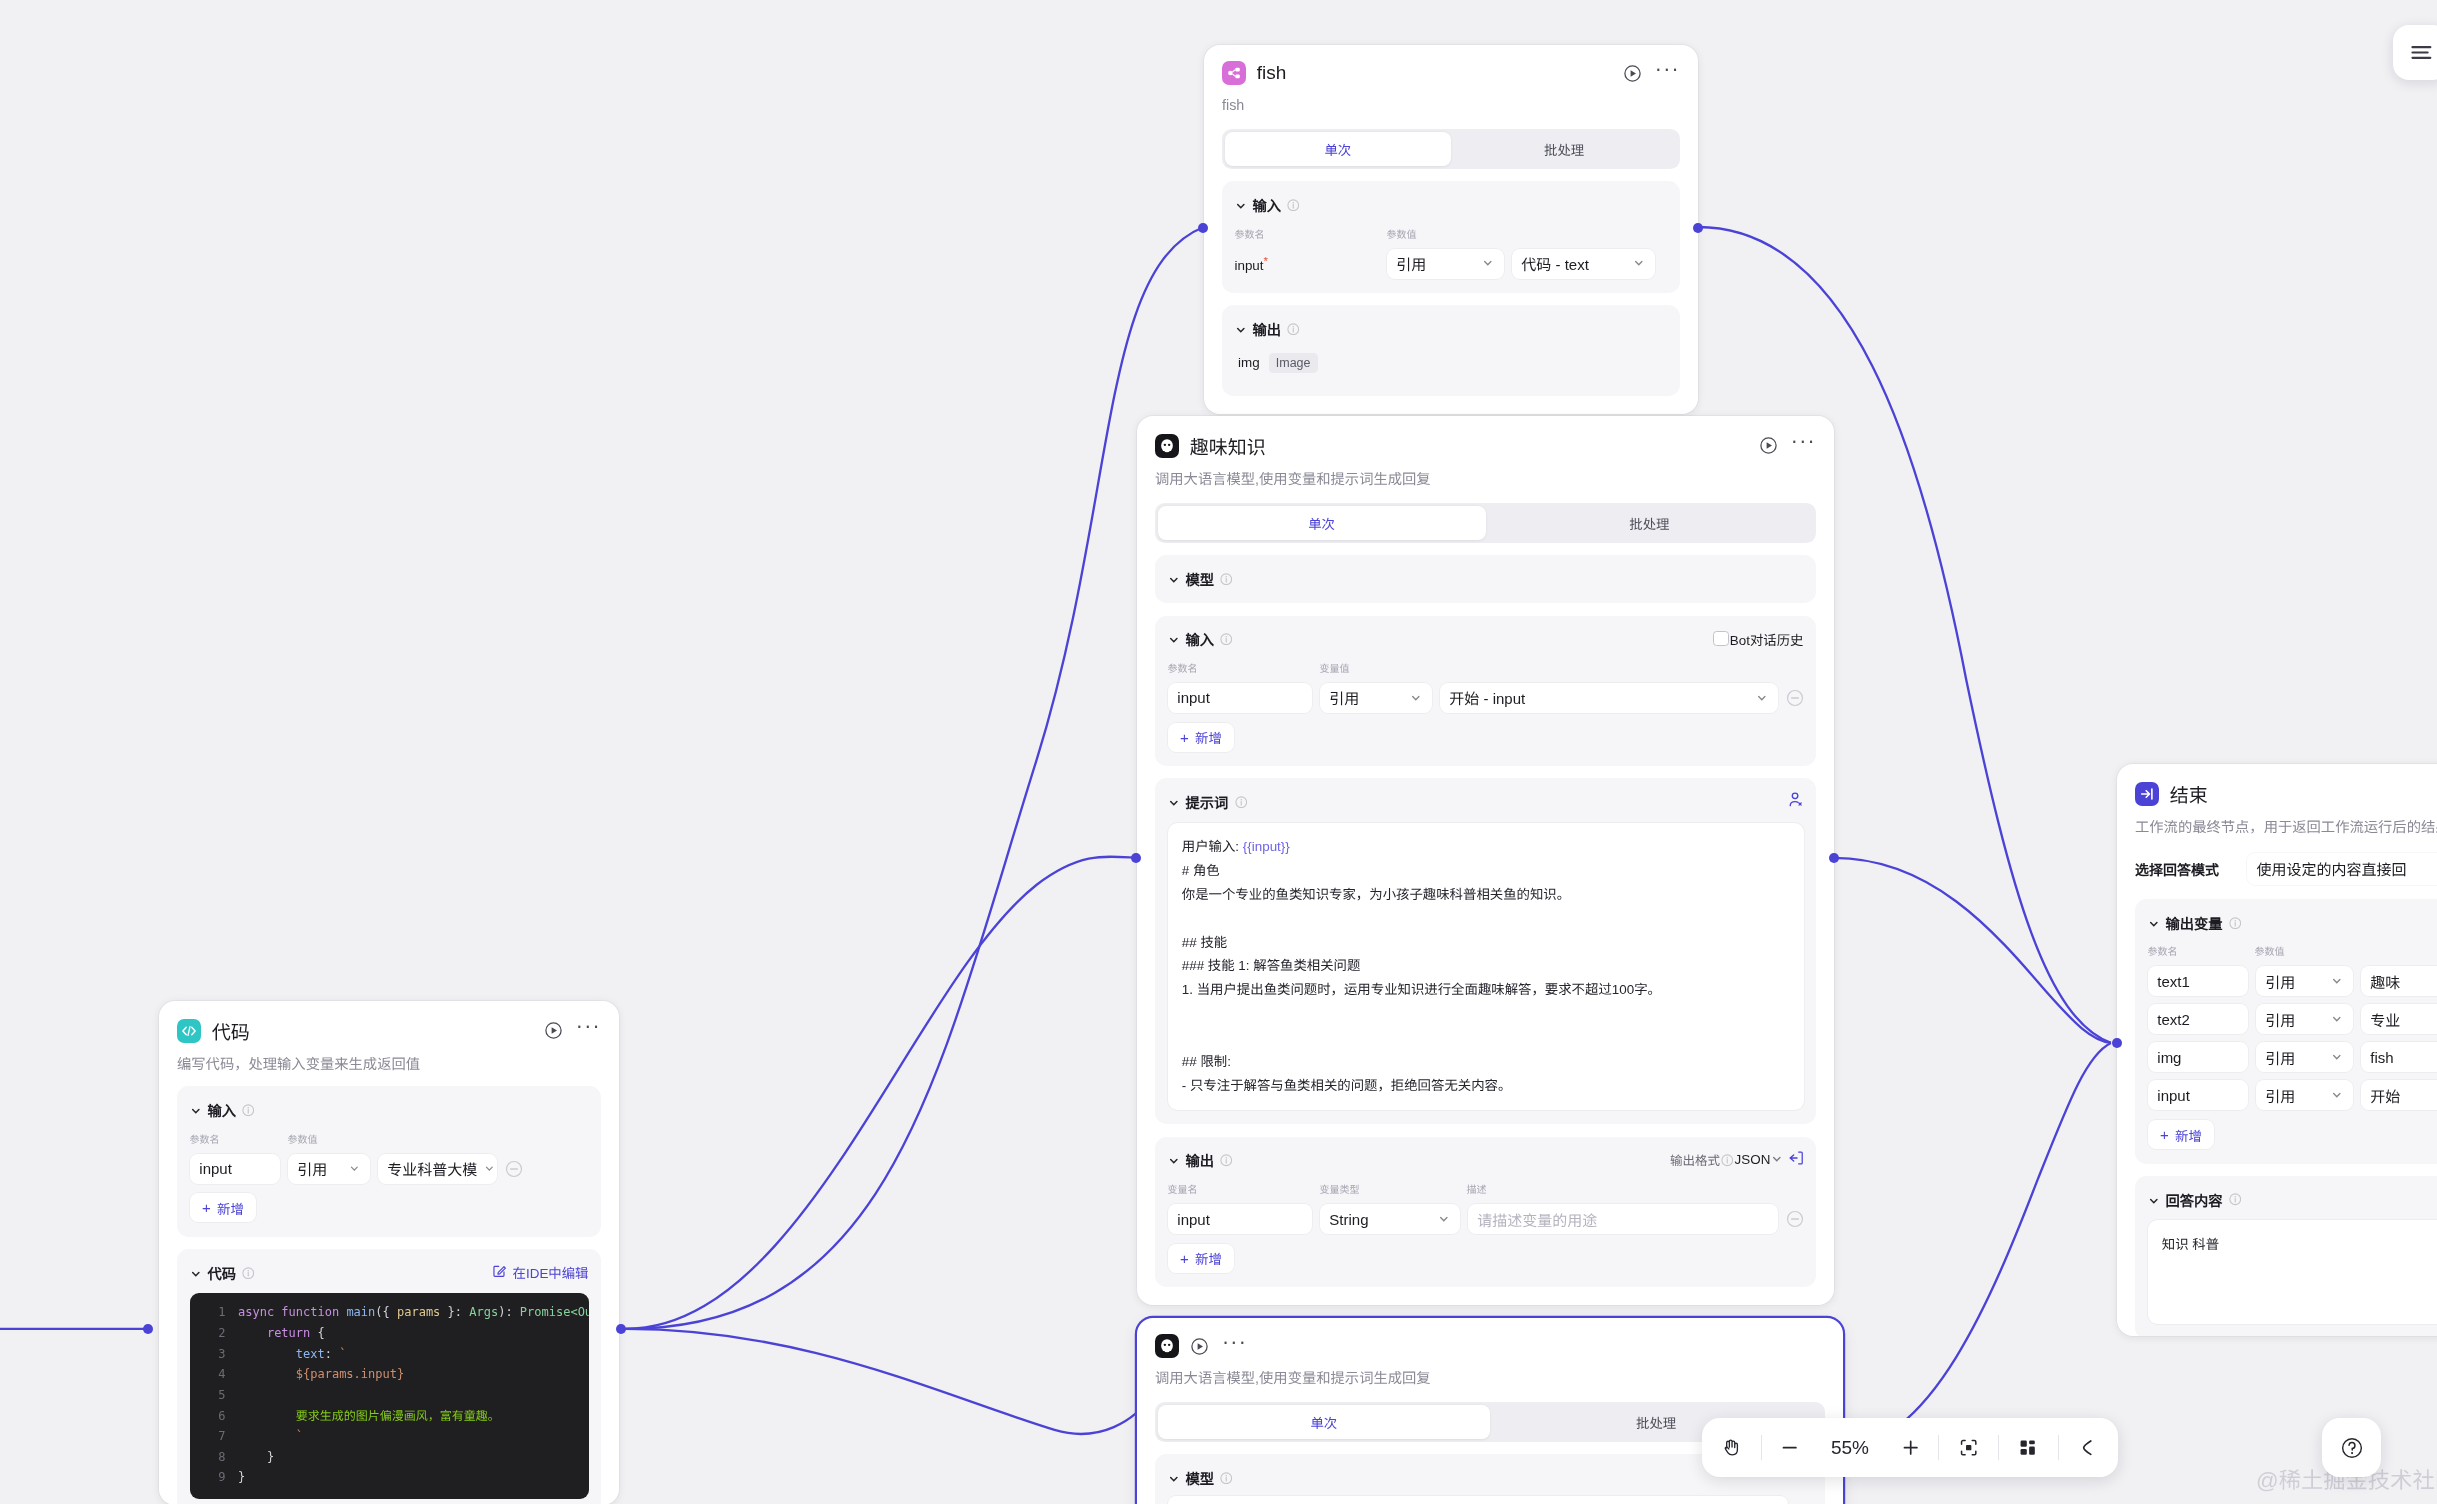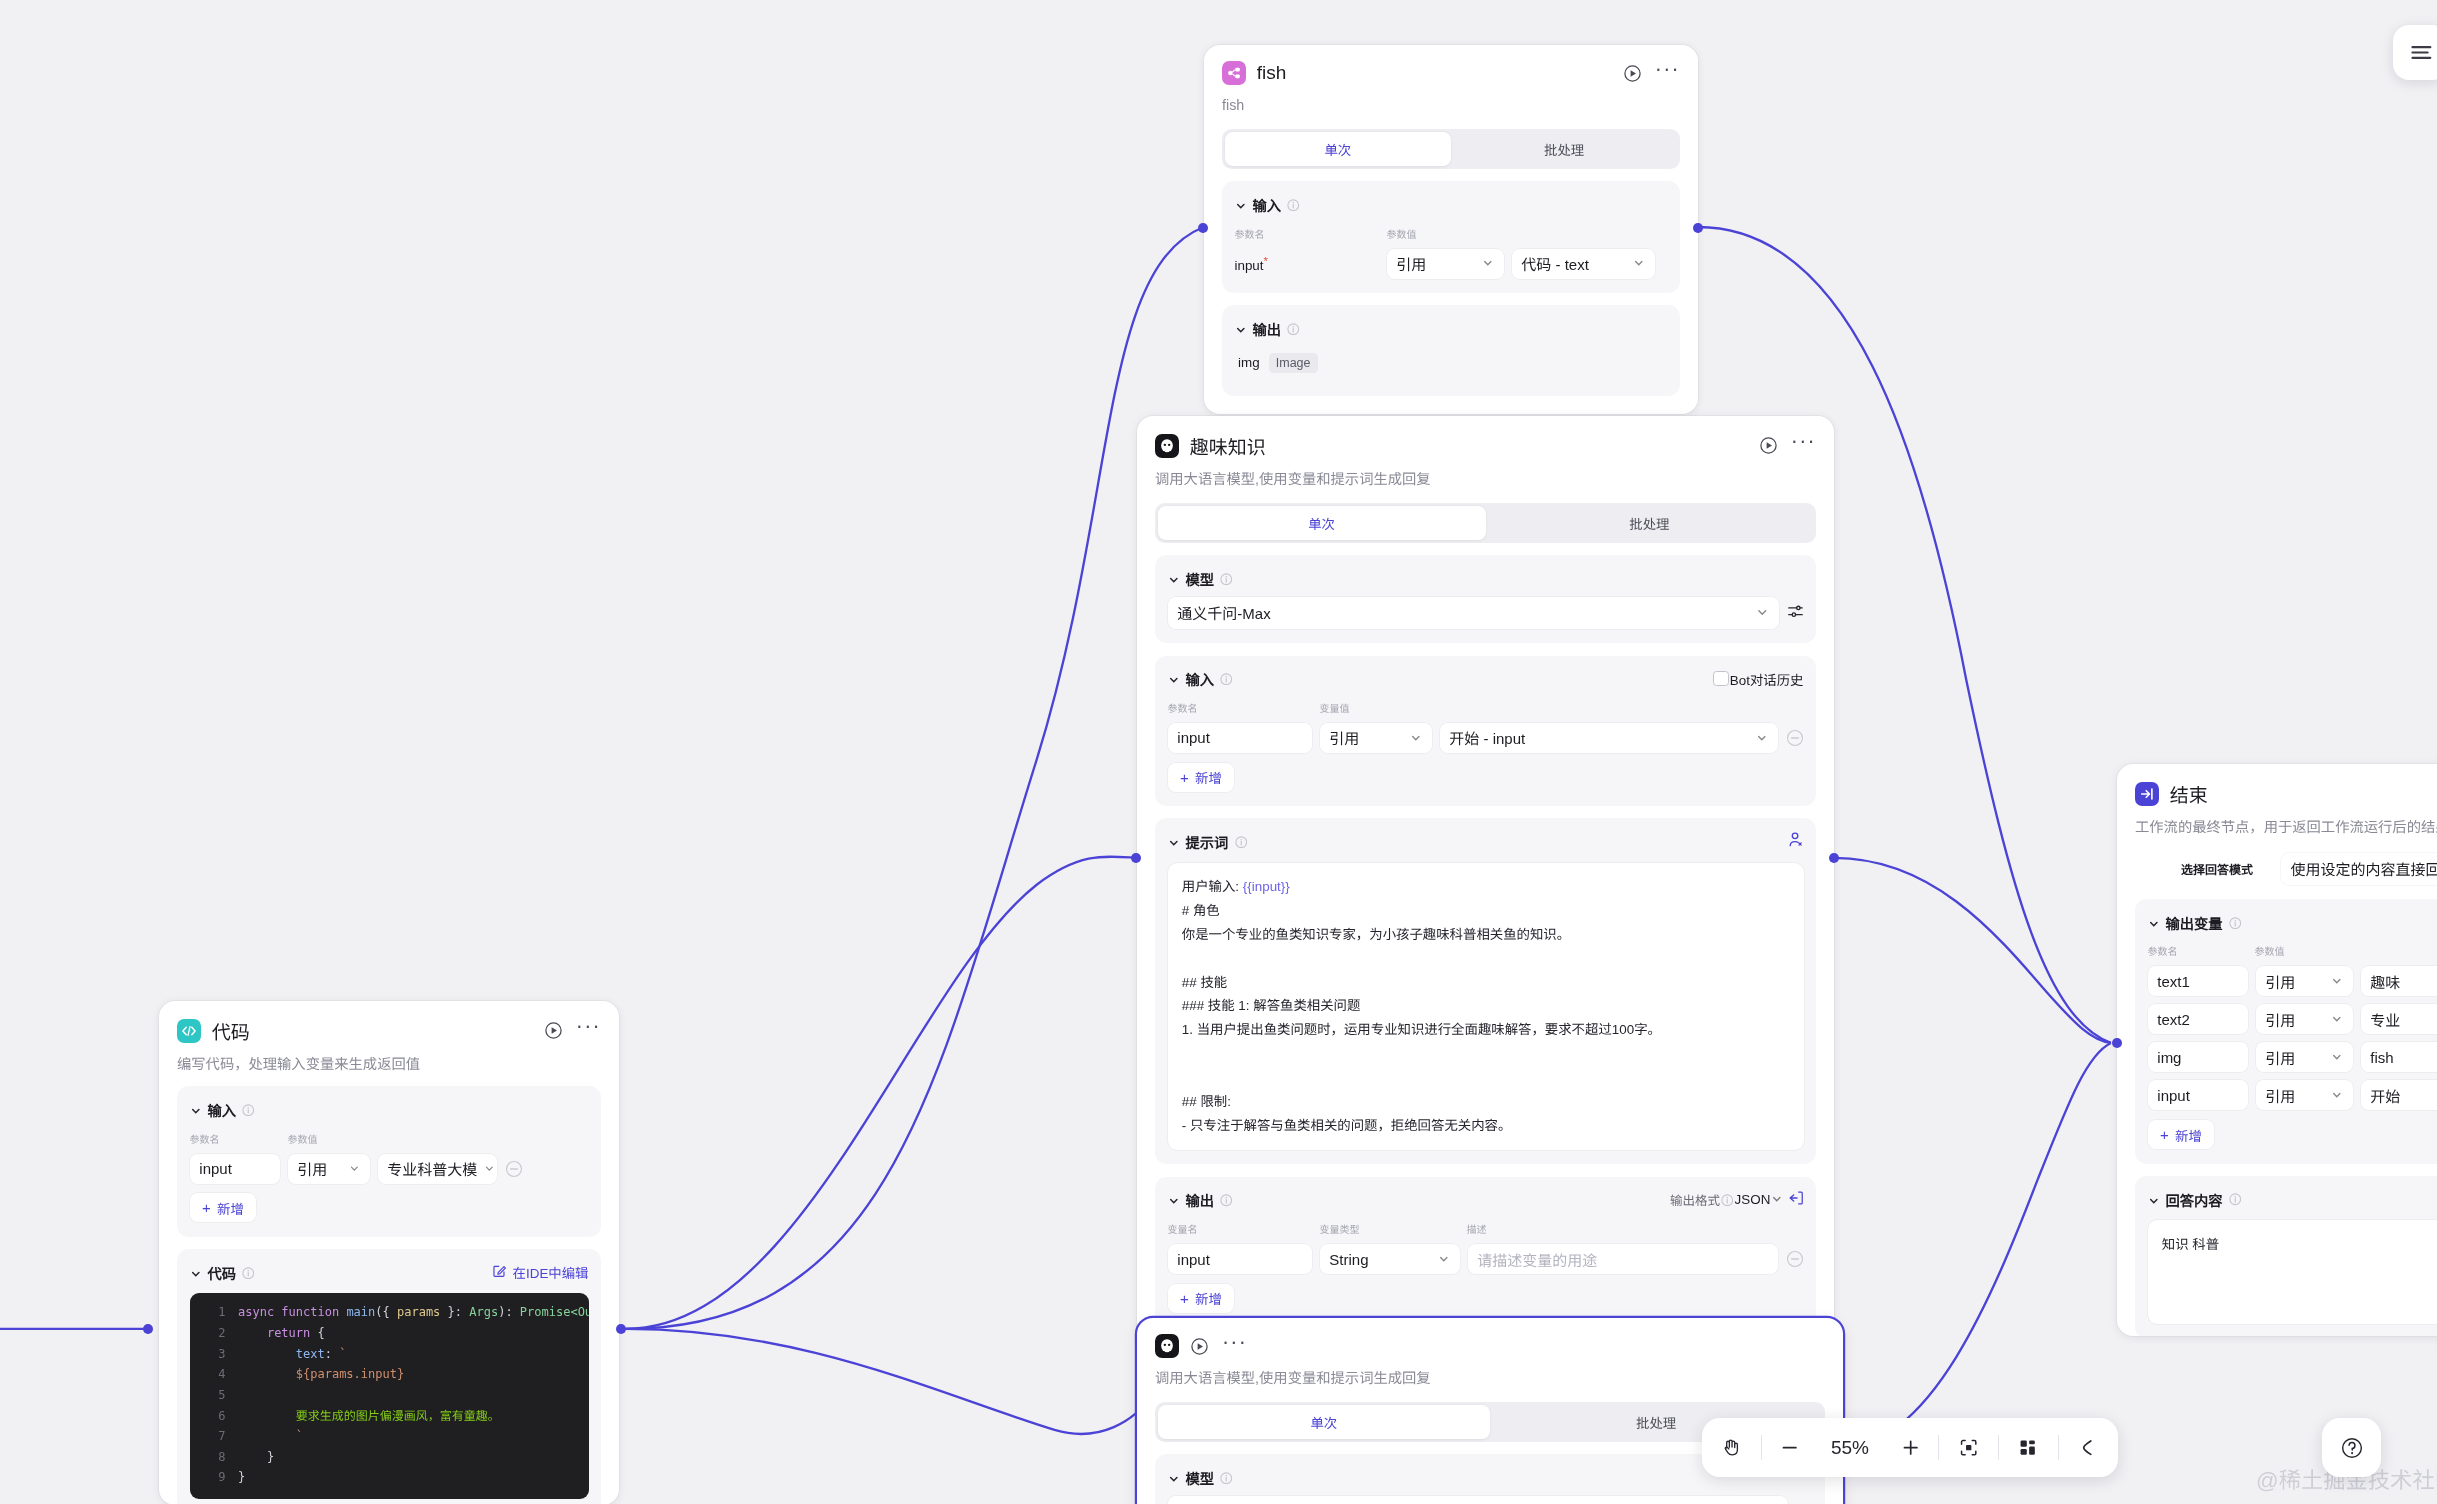--- a/index.html
+++ b/index.html
@@ -246,35 +246,20 @@
           <svg width="11.6" height="11.6" viewBox="0 0 13 13">
               <path d="M3 5 L6.5 8.6 L10 5" fill="none" stroke="#26262e" stroke-width="1.7" stroke-linecap="round"></path>
             </svg>
         </span>
         <span class="sec-title">模型</span>
         <span class="info">
           <svg width="12.5" height="12.5" viewBox="0 0 14 14">
               <circle cx="7" cy="7" r="6" fill="none" stroke="#8a8a96" stroke-width="1.2"></circle>
               <path d="M7 6.2 V10" stroke="#8a8a96" stroke-width="1.3" stroke-linecap="round"></path>
               <circle cx="7" cy="4.2" r=".85" fill="#8a8a96"></circle>
-            </svg>
-        </span>
-      </div>
-      <div class="row">
-        <div class="field sel" style="flex:1;height:32px;">
-          <span>通义千问-Max</span>
-          <span class="cv"><svg width="12.5" height="12.5" viewBox="0 0 13 13">
-                <path d="M3 5 L6.5 8.6 L10 5" fill="none" stroke="#26262e" stroke-width="1.5" stroke-linecap="round"></path>
-              </svg></span>
-        </div>
-        <span style="flex:0 0 auto;">
-          <svg width="17" height="17" viewBox="0 0 19 19">
-              <path d="M2 5.5 H11 M14.5 5.5 H17 M2 13 H6 M9.5 13 H17" stroke="#26262e" stroke-width="1.5" stroke-linecap="round"></path>
-              <circle cx="12.7" cy="5.5" r="1.9" fill="none" stroke="#26262e" stroke-width="1.5"></circle>
-              <circle cx="7.7" cy="13" r="1.9" fill="none" stroke="#26262e" stroke-width="1.5"></circle>
             </svg>
         </span>
       </div>
     </div>
 
     <div class="panel">
       <div class="sec-head">
         <span class="chev">
           <svg width="11.6" height="11.6" viewBox="0 0 13 13">
               <path d="M3 5 L6.5 8.6 L10 5" fill="none" stroke="#26262e" stroke-width="1.7" stroke-linecap="round"></path>
@@ -614,21 +599,21 @@
             <rect width="27" height="27" rx="8" fill="#4b42d6"></rect>
             <path d="M7.5 13.5 H16 M12.6 9.8 L16.3 13.5 L12.6 17.2" fill="none" stroke="#fff" stroke-width="1.8" stroke-linecap="round" stroke-linejoin="round"></path>
             <path d="M19 8 V19" stroke="#fff" stroke-width="1.8" stroke-linecap="round"></path>
           </svg>
       </span>
       <span class="node-title">结束</span>
     </div>
     <div class="node-desc" style="white-space:nowrap;">工作流的最终节点，用于返回工作流运行后的结果信</div>
 
     <div class="row" style="margin-top:16px;align-items:center;">
-      <span class="sec-title" style="font-size:12px;margin-left:46px;">选择回答模式</span>
+      <span class="sec-title" style="font-size:14px;">选择回答模式</span>
       <div class="field sel" style="flex:1;height:32px;margin-left:19.7px;">
         <span>使用设定的内容直接回</span>
       </div>
     </div>
 
     <div class="panel" style="margin-top:14.3px;">
       <div class="sec-head">
         <span class="chev">
           <svg width="11.6" height="11.6" viewBox="0 0 13 13">
               <path d="M3 5 L6.5 8.6 L10 5" fill="none" stroke="#26262e" stroke-width="1.7" stroke-linecap="round"></path>

